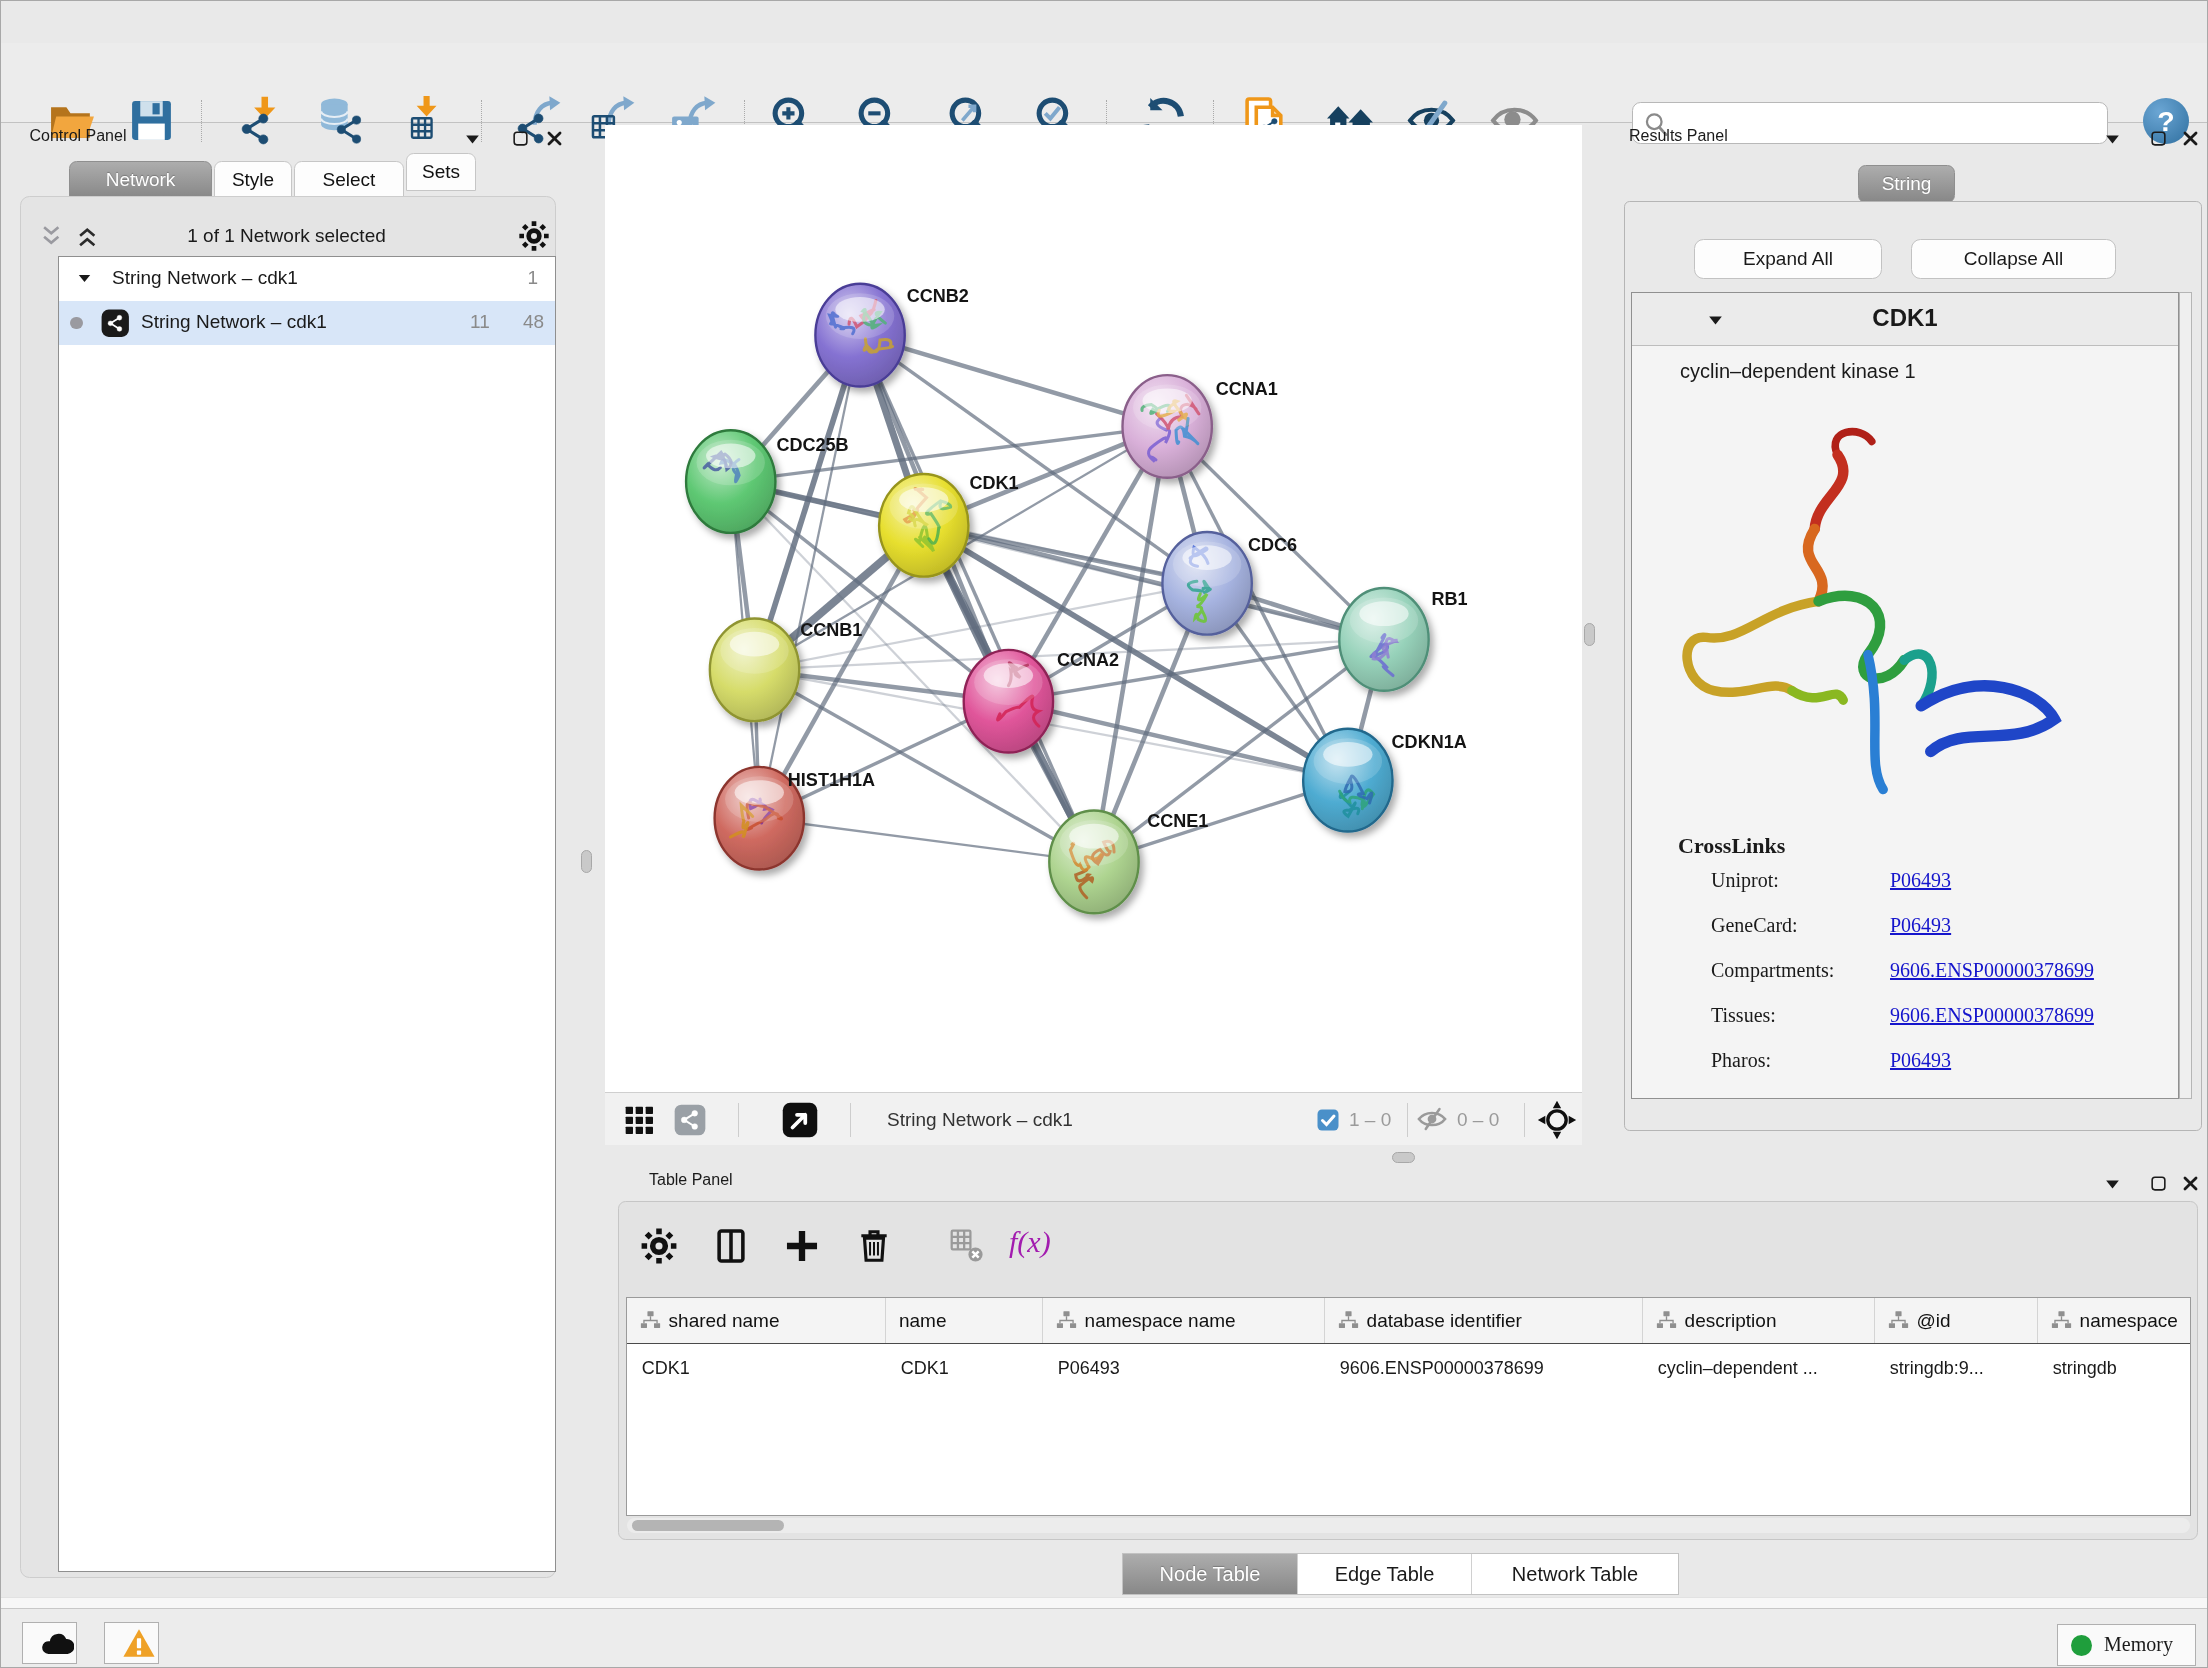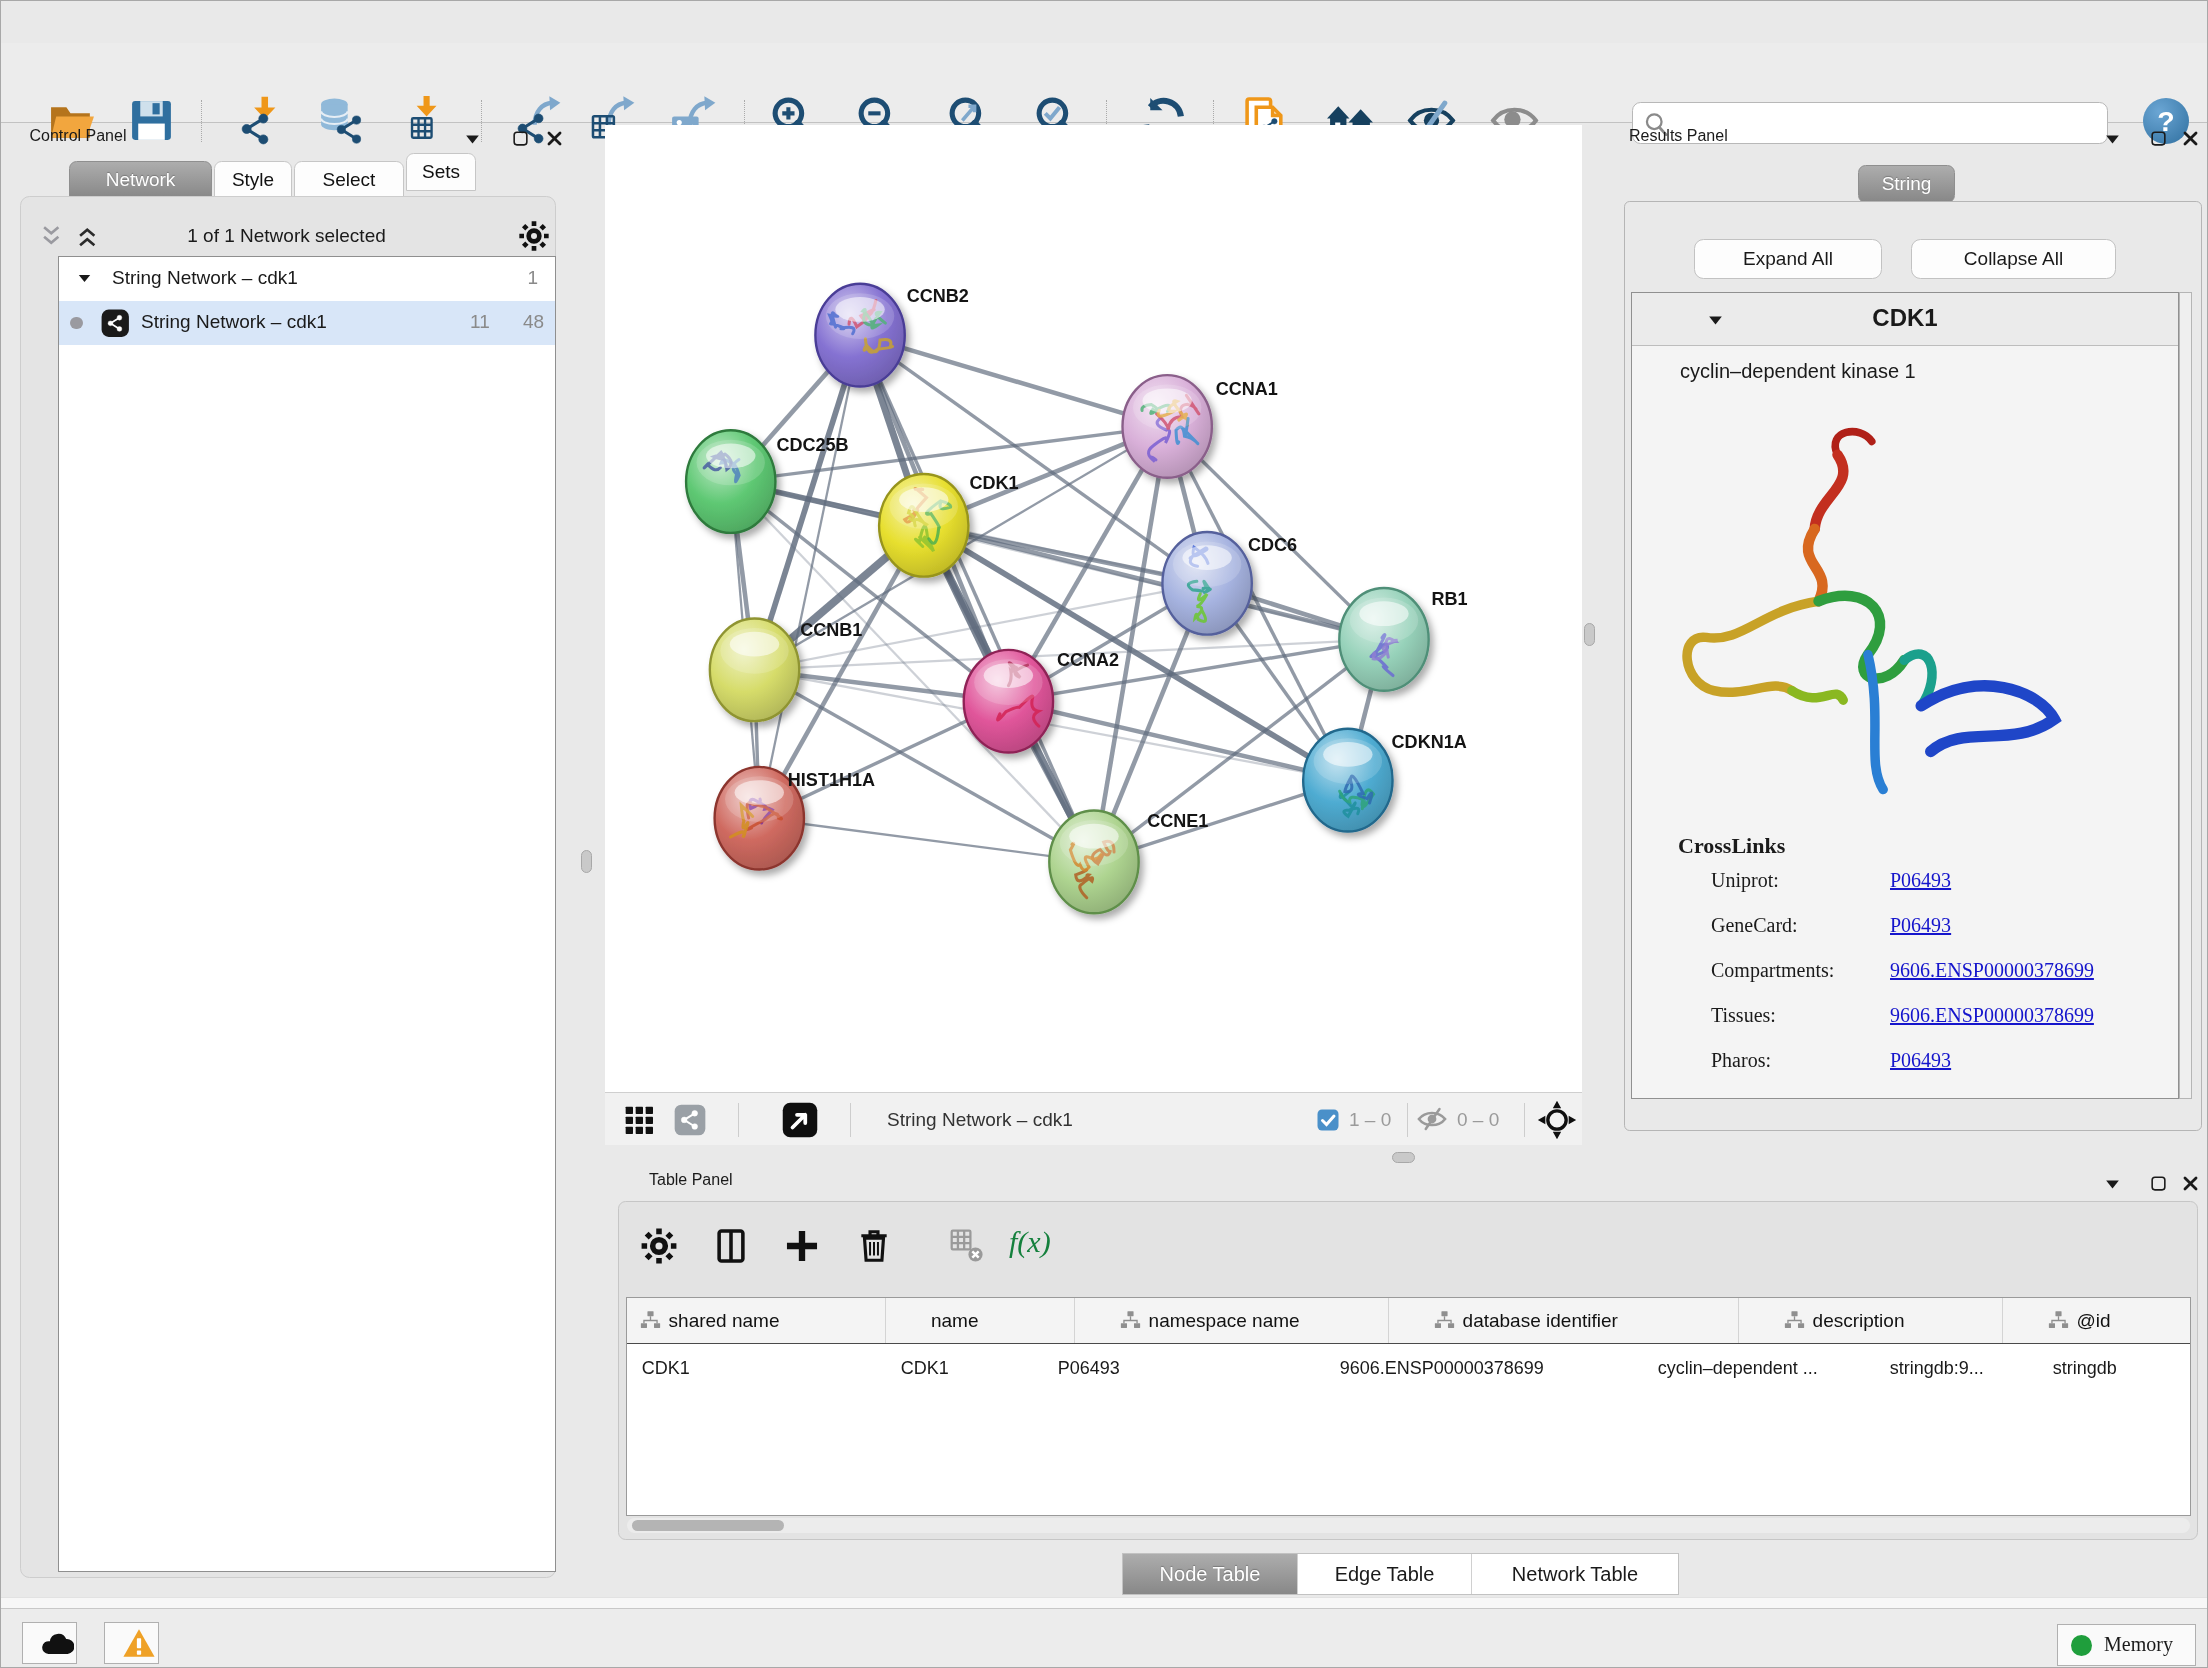--- a/index.html
+++ b/index.html
@@ -74,21 +74,21 @@
   .cl-label{position:absolute;left:79px;}
   .cl-value{position:absolute;left:258px;color:#1515cc;text-decoration:underline;}
 
   
   .tpbox{position:absolute;left:617px;top:1200px;width:1580px;height:339px;background:#e3e3e3;
     border:1px solid #c6c6c6;border-radius:7.6px;}
   .tico{position:absolute;top:25px;width:38px;height:38px;}
   .tico svg{width:100%;height:100%;}
   .tablewrap{position:absolute;left:6.7px;top:95px;width:1565px;height:219px;background:#fff;
     border:1px solid #9a9a9a;overflow:hidden;}
-  .thead{display:flex;height:46px;background:#f4f4f4;border-bottom:1.9px solid #4a4a4a;gap:32px;}
+  .thead{display:flex;height:46px;background:#f4f4f4;border-bottom:1.9px solid #4a4a4a;}
   .th{display:flex;align-items:center;gap:7.6px;padding-left:13.3px;font-size:19px;color:#111;
     border-right:1px solid #d4d4d4;flex:0 0 auto;overflow:hidden;white-space:nowrap;}
   .th svg{width:21px;height:21px;flex:0 0 auto;}
   .trow{display:flex;height:48px;}
   .td{padding-left:15px;font-size:18px;display:flex;align-items:center;flex:0 0 auto;overflow:hidden;white-space:nowrap;}
   .hscroll{position:absolute;left:7.6px;top:316px;width:1563px;height:15px;background:#ececec;border-radius:7.6px;}
   .hthumb{position:absolute;left:5.7px;top:1.9px;width:152px;height:11.4px;background:#b4b4b4;border-radius:5.7px;}
 
   .btabs{position:absolute;left:1121px;top:1552px;height:42px;display:flex;border-radius:0;overflow:hidden;
     border:1px solid #c2c2c2;background:#fff;}
@@ -688,21 +688,21 @@
     <span class="tico" style="left:331px;width:34px;height:34px;top:27px"><svg viewBox="0 0 48 48" style="width:100%;height:100%">
           <g transform="scale(.8)">
             <g stroke="#9a9a9a" fill="none" stroke-width="4">
               <rect x="3" y="3" width="33" height="33" rx="2"></rect>
               <path d="M3 14h33M3 25h33M14 3v33M25 3v33"></path>
             </g>
           </g>
           <circle cx="36" cy="36" r="10" fill="#9a9a9a"></circle>
           <path d="M31.5 31.5l9 9M40.5 31.5l-9 9" stroke="#fff" stroke-width="3.5"></path>
         </svg></span>
-    <div class="abs serif" style="left:390px;top:23px;font-size:30px;font-style:italic;color:#15803d">f(x)</div>
+    <div class="abs serif" style="left:390px;top:23px;font-size:30px;font-style:italic;color:#a21caf">f(x)</div>
 
     <div class="tablewrap">
       <div class="thead" id="thead">
           <div class="th" style="width:259px">
       <svg viewBox="0 0 48 48">
               <g fill="#8f8f8f">
                 <rect x="17" y="3" width="14" height="11" rx="1"></rect>
                 <rect x="2" y="30" width="14" height="11" rx="1"></rect>
                 <rect x="32" y="30" width="14" height="11" rx="1"></rect>
               </g>

